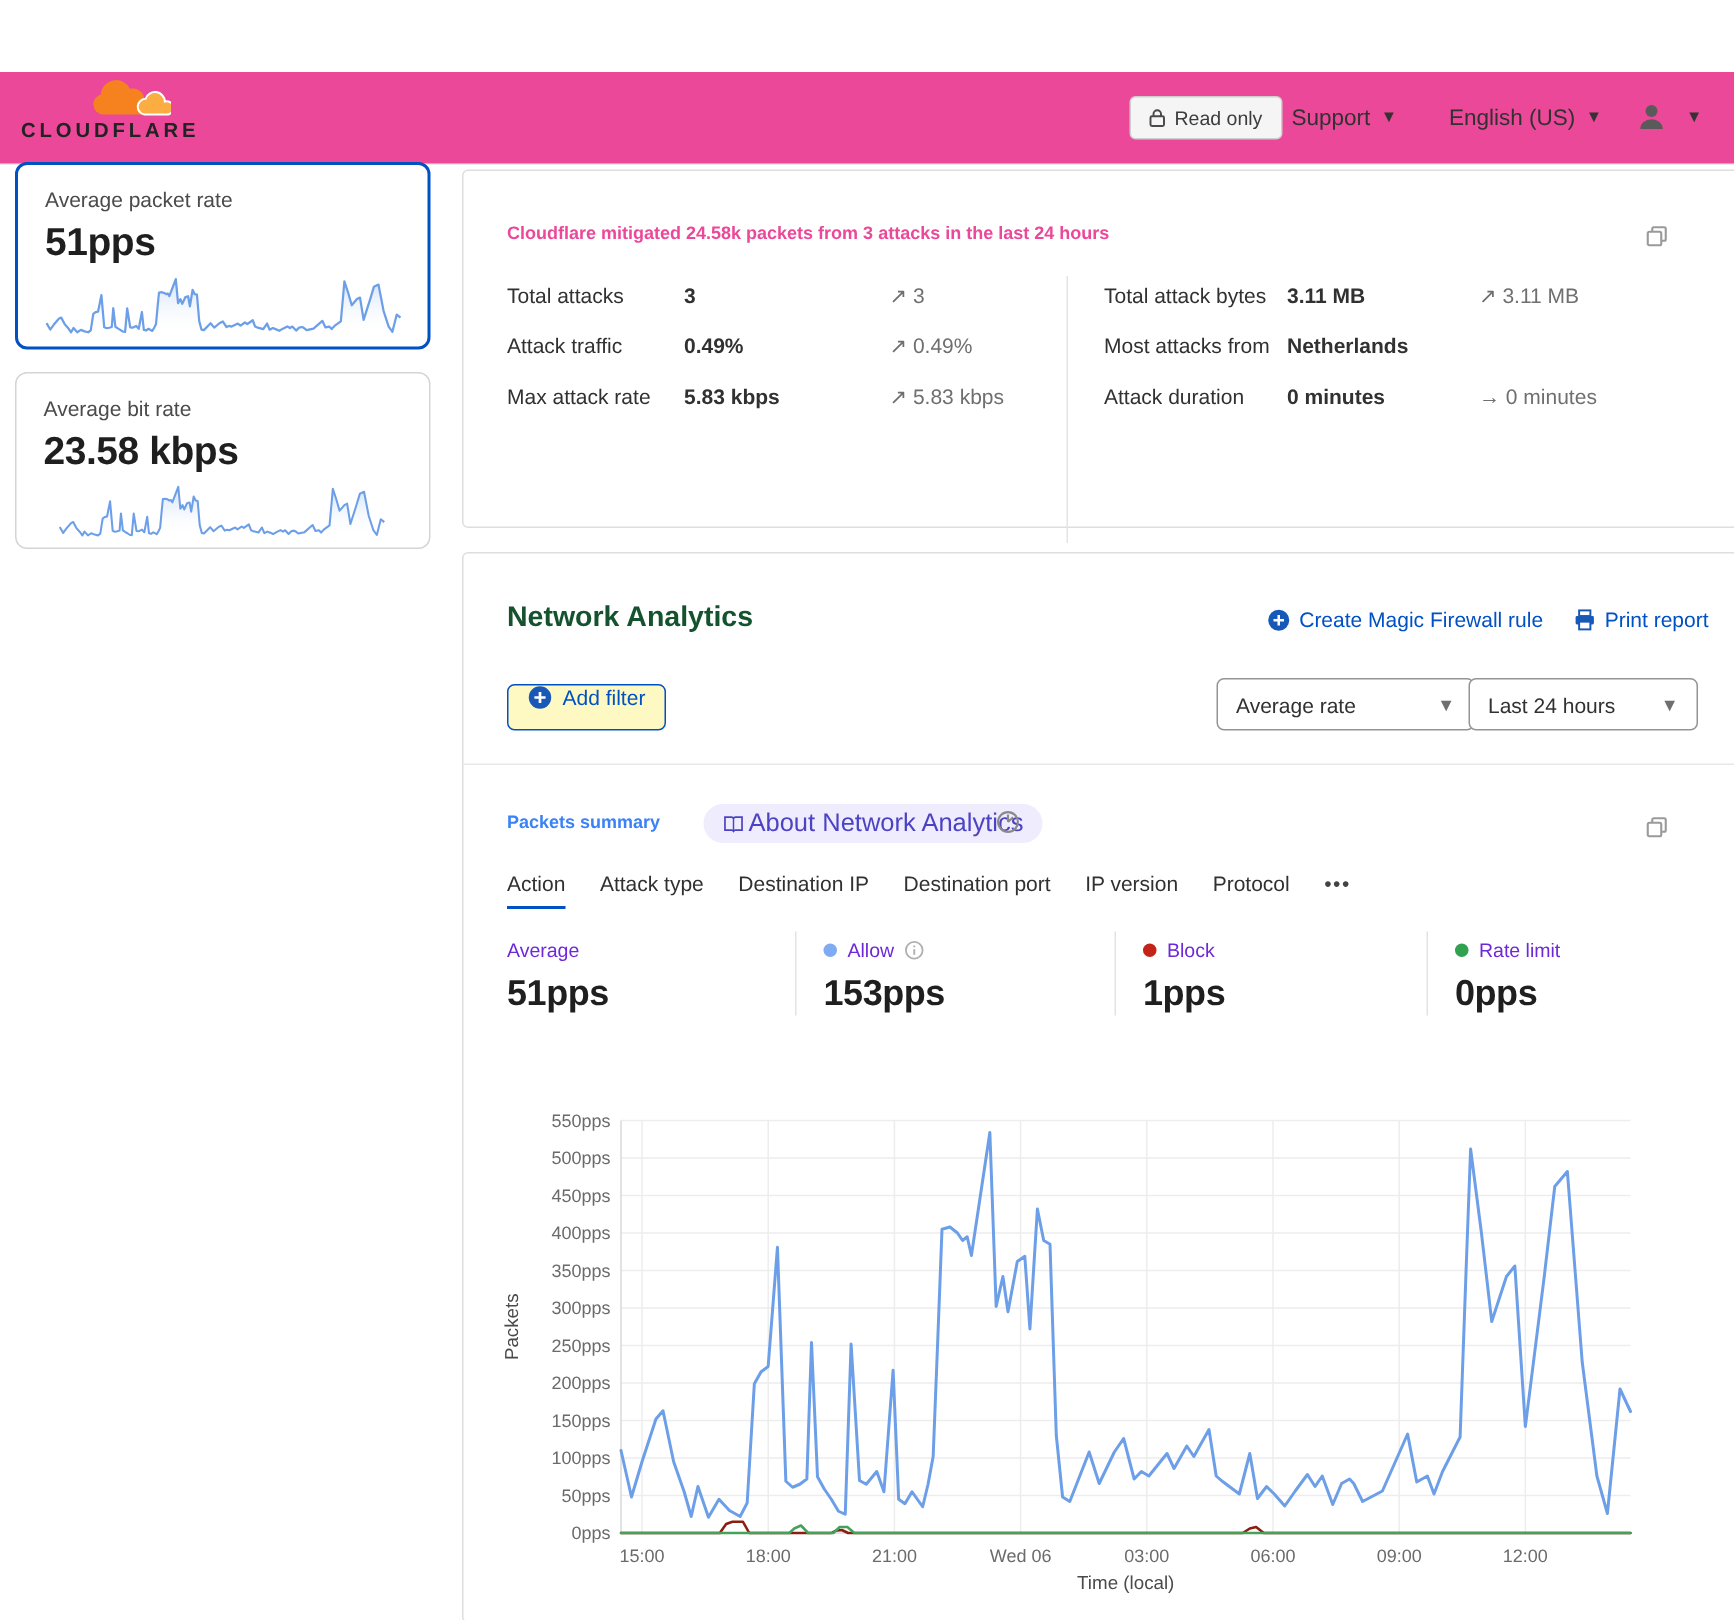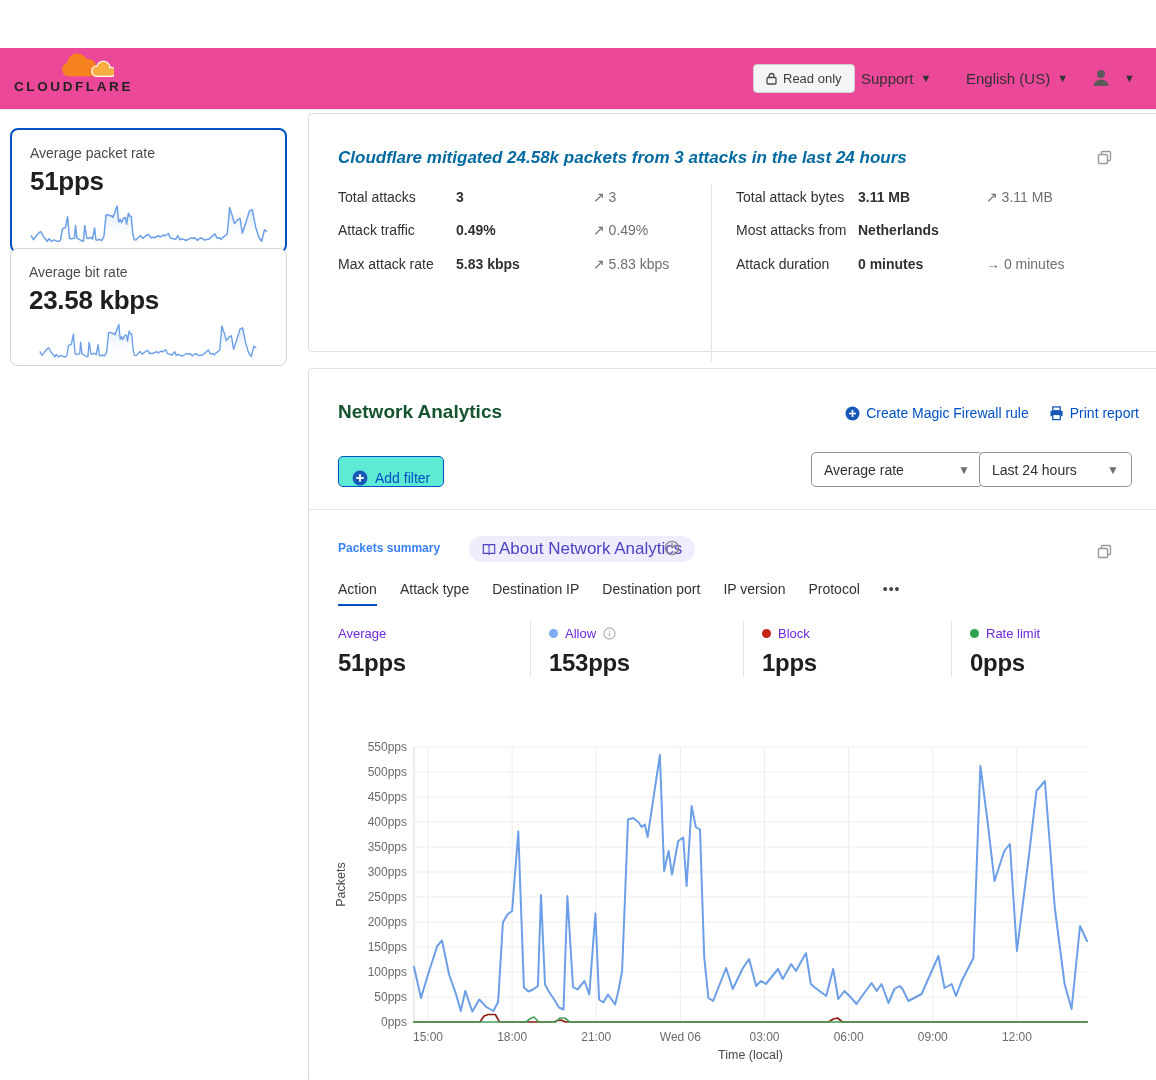--- a/index.html
+++ b/index.html
@@ -17,46 +17,46 @@
     gap:6px; padding:0 12px; background:#f5f5f5; border:1px solid #cfcfcf; border-radius:4px;
     font-size:13px; color:#3c3c3c; }
   .hmenu { position:absolute; top:22px; display:flex; align-items:center; gap:7px;
     font-size:15px; color:#313131; cursor:pointer; }
   .caret-dark { font-size:11px; color:#333; line-height:1; }
   .account { position:absolute; left:1090px; top:19px; display:flex; align-items:center; gap:12px; cursor:pointer; }
 
   
   .mini-card { position:absolute; left:10px; width:277px; background:#fff; border-radius:8px;
     padding:15px 18px 6px 18px; cursor:pointer; }
-  .mini-card.selected { border:2px solid #0051c3;margin-top:20px; }
+  .mini-card.selected { border:2px solid #0051c3; }
   .mini-card.plain { border:1px solid #d5d5d5; }
   .mini-label { font-size:14px; color:#4b4b4b; }
   .mini-value { font-size:26px; font-weight:600; color:#1f1f1f; margin-top:5px; letter-spacing:-0.3px; }
   .sparkline { display:block; margin-top:2px; }
 
   
   .card { position:absolute; left:308px; width:868px; background:#fff;
     border:1px solid #dedede; border-radius:4px; }
 
   
-  .summary-title { position:absolute; left:29px; top:34px; font-size:17px; font-weight:700; color:#0369a1;font-style:italic; }
+  .summary-title { position:absolute; left:29px; top:34px; font-size:12px; font-weight:700; color:#ec4899; }
   .copy-btn { position:absolute; cursor:pointer; width:16px; height:16px; }
   .stats-col { position:absolute; top:72px; display:grid; row-gap:11px; font-size:14px; }
   .stats-col .srow { display:grid; grid-template-columns:var(--c1) var(--c2) auto; line-height:1.6; }
   .sval { font-weight:700; color:#313131; }
   .strend { color:#6f6f6f; }
   .vdivider { position:absolute; left:402px; top:70px; width:1px; height:178px; background:#e4e4e4; }
 
   
   .na-title { position:absolute; left:29px; top:32px; font-size:19px; font-weight:600; color:#14532d; }
   .link { color:#0051c3; font-size:14px; display:flex; align-items:center; gap:6px; cursor:pointer; white-space:nowrap; }
   .na-links { position:absolute; right:36px; top:36px; display:flex; gap:20px; }
-  .add-filter { position:absolute; left:29px; top:87px; height:31px; display:flex; align-items:flex-end; gap:7px;
+  .add-filter { position:absolute; left:29px; top:87px; height:31px; display:flex; align-items:flex-start; gap:7px;
     padding:0 13px; border:1px solid #0051c3; border-radius:5px; color:#0051c3; font-size:14px;
-    background:#5eead4; cursor:pointer; }
+    background:#fef9c3; cursor:pointer; }
   .selectbox { position:absolute; top:83px; height:35px; border:1px solid #949494; border-radius:5px;
     background:#fff; display:flex; align-items:center; justify-content:space-between;
     padding:0 12px; font-size:14px; color:#313131; cursor:pointer; }
   .caret-gray { color:#6f6f6f; font-size:12px; line-height:1; }
   .hdivider { position:absolute; left:0; top:140px; width:100%; height:1px; background:#e8e8e8; }
 
   .ps-title { position:absolute; left:29px; top:172px; font-size:12px; font-weight:700; color:#3b82f6; }
   .ps-badge { position:absolute; left:160px; top:167px; height:26px; display:flex; align-items:center; gap:3px;
     padding:0 13px; border-radius:13px; background:#efecfd; color:#4c43c4; font-size:17px; cursor:pointer; }
   .clock-btn { position:absolute; left:355px; top:171px; cursor:pointer; }

